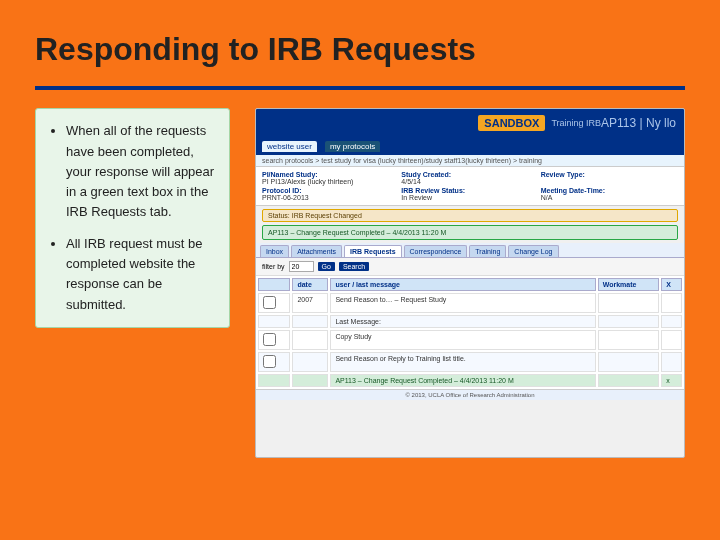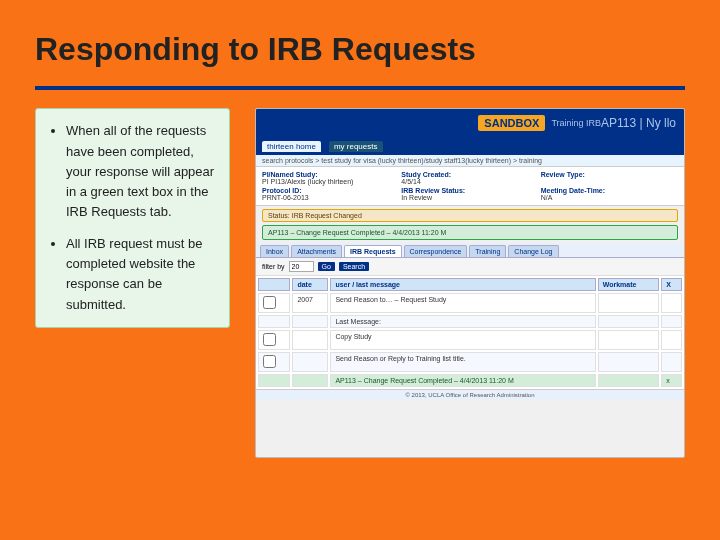--- a/index.html
+++ b/index.html
@@ -305,22 +305,22 @@
 
       <div class="sandbox-header">
         <div style="display:flex;align-items:center;gap:6px;">
           <span class="sandbox-logo">SANDBOX</span>
           <span class="sandbox-ucla">Training IRB</span>
         </div>
         <span class="sandbox-links">AP113 | Ny llo</span>
       </div>
 
       <div class="nav-bar">
-        <div class="nav-tab active">thirteen home</div>
-        <div class="nav-tab">my requests</div>
+        <div class="nav-tab active">website user</div>
+        <div class="nav-tab">my protocols</div>
       </div>
 
       <div class="breadcrumb">search protocols &gt; test study for visa (lucky thirteen)/study staff13(lucky thirteen) &gt; training</div>
 
 
       <div class="info-grid">
         <div class="info-cell">
           <label>PI/Named Study:</label>
           <span>PI PI13/Alexis (lucky thirteen)</span>
         </div>

